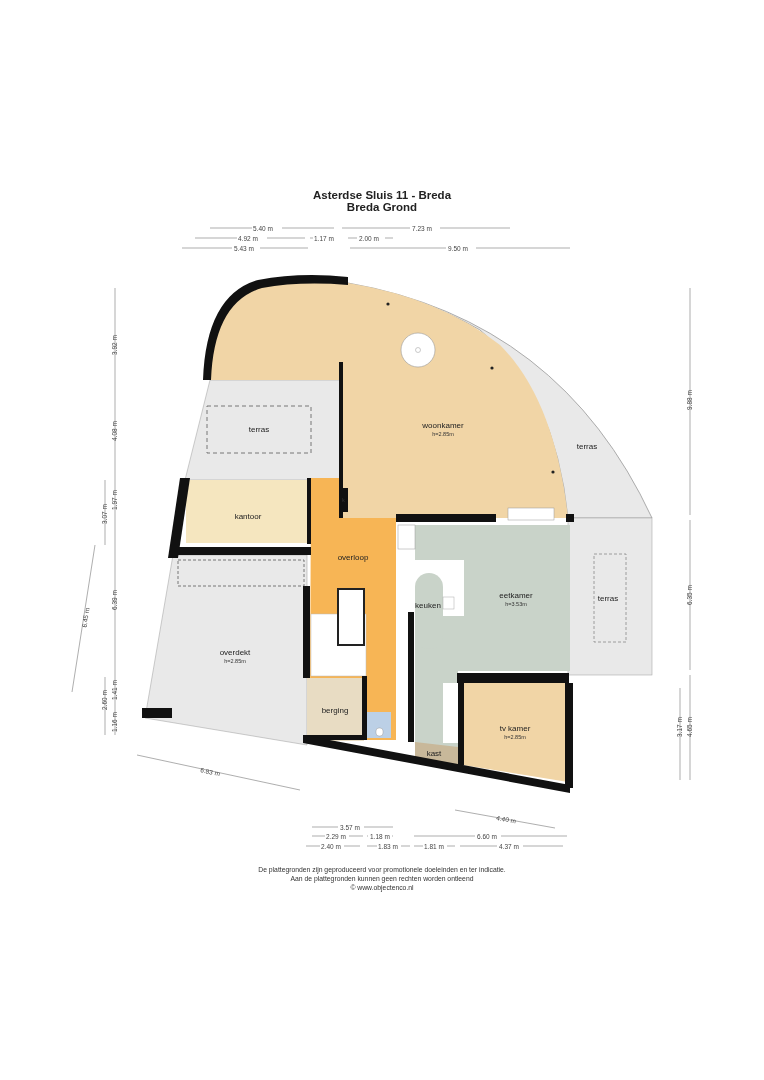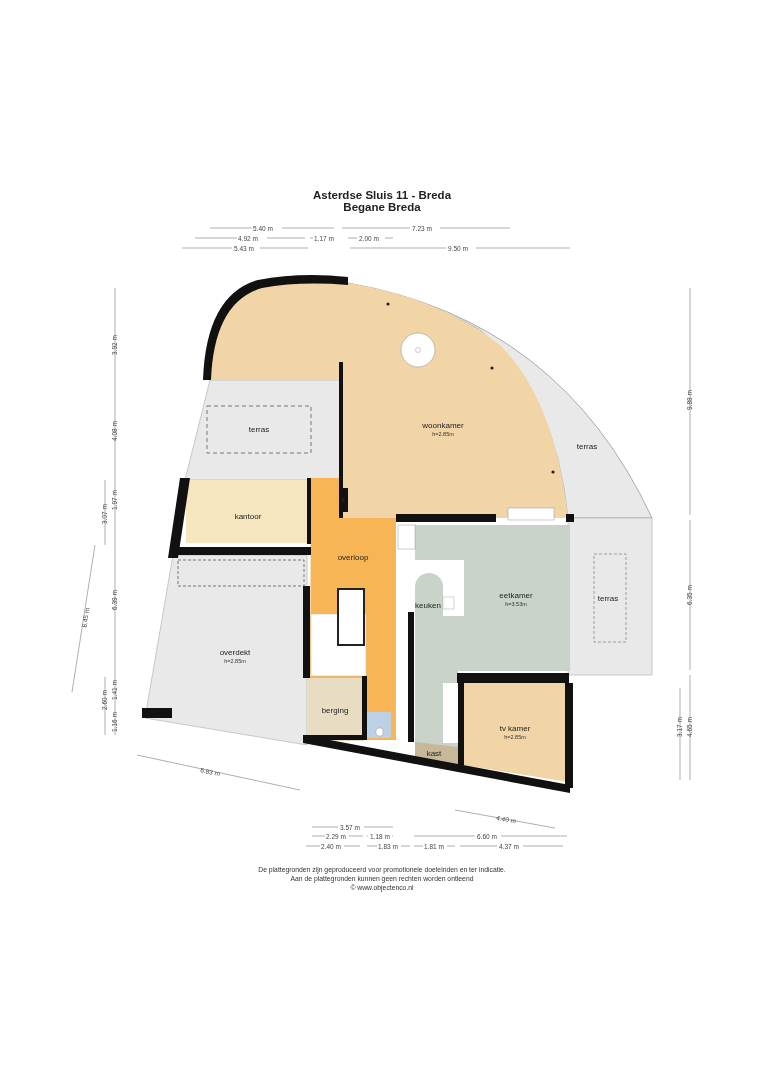--- a/index.html
+++ b/index.html
@@ -11,21 +11,21 @@
   .room { font-size: 8px; fill: #222; font-family: "Liberation Sans", sans-serif; }
   .rh { font-size: 5.5px; fill: #333; font-family: "Liberation Sans", sans-serif; }
   .footer { position: absolute; left: 0; width: 800px; text-align: center;
             font-size: 6.8px; color: #333; line-height: 9px; top: 865px; }
   svg { position: absolute; left: 0; top: 0; }
 </style>
 </head>
 <body>
 
 <div class="title" style="top:189px;">Asterdse Sluis 11 - Breda</div>
-<div class="title" style="top:201px;">Begane Breda</div>
+<div class="title" style="top:201px;">Breda Grond</div>
 
 <svg width="764" height="1080" viewBox="0 0 764 1080">
 
   <g stroke="#777" stroke-width="0.6">
     <line x1="210" y1="228" x2="334" y2="228"></line>
     <line x1="342" y1="228" x2="510" y2="228"></line>
     <line x1="195" y1="238" x2="305" y2="238"></line>
     <line x1="310" y1="238" x2="336" y2="238"></line>
     <line x1="348" y1="238" x2="393" y2="238"></line>
     <line x1="182" y1="248" x2="308" y2="248"></line>

